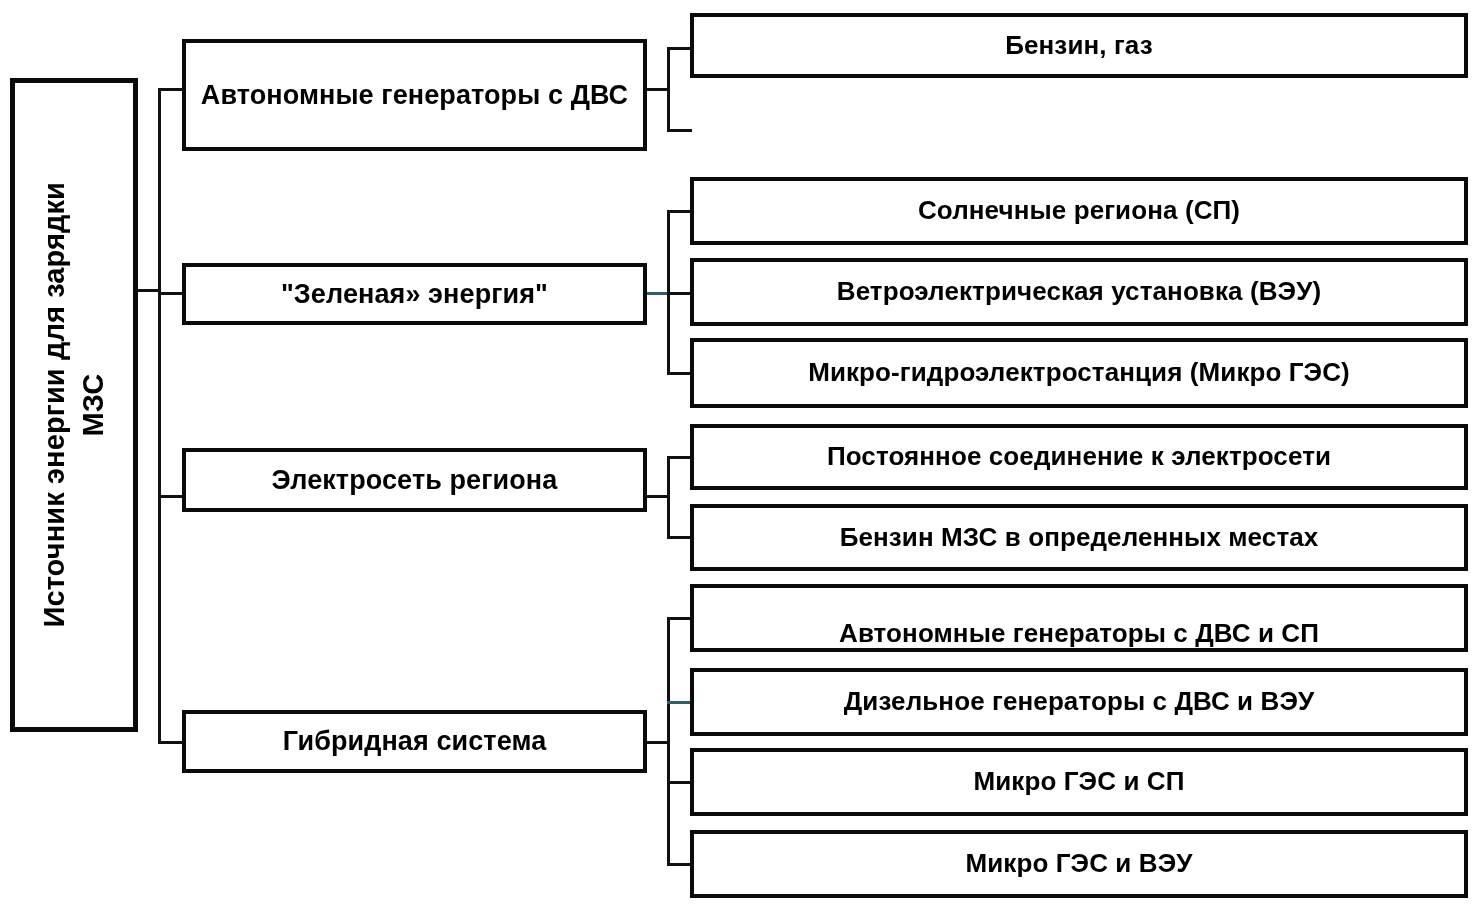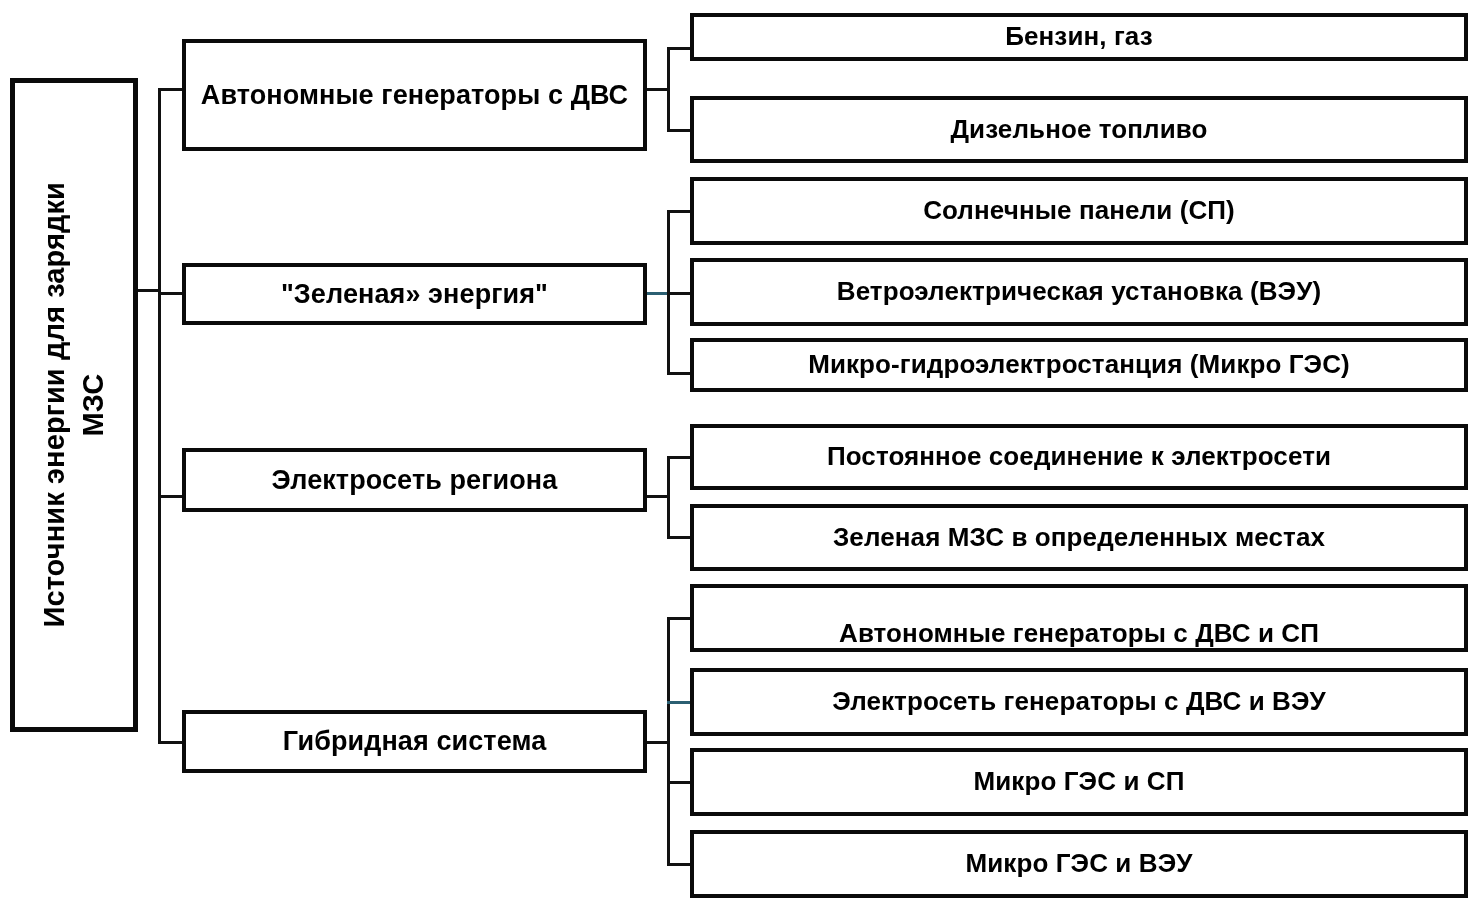--- a/index.html
+++ b/index.html
@@ -133,49 +133,46 @@
   <div class="conn h" style="left:667px; top:456px; width:25px;"></div>
   <div class="conn h" style="left:667px; top:536px; width:25px;"></div>
 
   <div class="conn h" style="left:647px; top:741px; width:22px;"></div>
   <div class="conn v" style="left:667px; top:617px; height:248px;"></div>
   <div class="conn h" style="left:667px; top:617px; width:25px;"></div>
   <div class="conn h tint" style="left:667px; top:701px; width:25px;"></div>
   <div class="conn h" style="left:667px; top:781px; width:25px;"></div>
   <div class="conn h" style="left:667px; top:863px; width:25px;"></div>
 
-  <div class="node node-l2" style="top:13px; height:48px;">
+  <div class="node node-l2" style="top:13px; height:65px;">
     <span>Бензин, газ</span>
-  </div>
-  <div class="node node-l2" style="top:96px; height:67px;">
-    <span>Дизельное топливо</span>
   </div>
 
   <div class="node node-l2" style="top:177px; height:68px;">
-    <span>Солнечные панели (СП)</span>
+    <span>Солнечные региона (СП)</span>
   </div>
   <div class="node node-l2" style="top:258px; height:68px;justify-content:center;">
     <span>Ветроэлектрическая установка (ВЭУ)</span>
   </div>
-  <div class="node node-l2" style="top:338px; height:54px;">
+  <div class="node node-l2" style="top:338px; height:70px;">
     <span>Микро-гидроэлектростанция (Микро ГЭС)</span>
   </div>
 
   <div class="node node-l2" style="top:424px; height:66px;">
     <span>Постоянное соединение к электросети</span>
   </div>
   <div class="node node-l2" style="top:504px; height:67px;">
-    <span>Зеленая МЗС в определенных местах</span>
+    <span>Бензин МЗС в определенных местах</span>
   </div>
 
   <div class="node node-l2" style="top:584px; height:68px;align-items:flex-end;">
     <span>Автономные генераторы с ДВС и СП</span>
   </div>
   <div class="node node-l2" style="top:668px; height:68px;">
-    <span>Электросеть генераторы с ДВС и ВЭУ</span>
+    <span>Дизельное генераторы с ДВС и ВЭУ</span>
   </div>
   <div class="node node-l2" style="top:748px; height:68px;">
     <span>Микро ГЭС и СП</span>
   </div>
   <div class="node node-l2" style="top:830px; height:68px;">
     <span>Микро ГЭС и ВЭУ</span>
   </div>
 
 </div>
 

